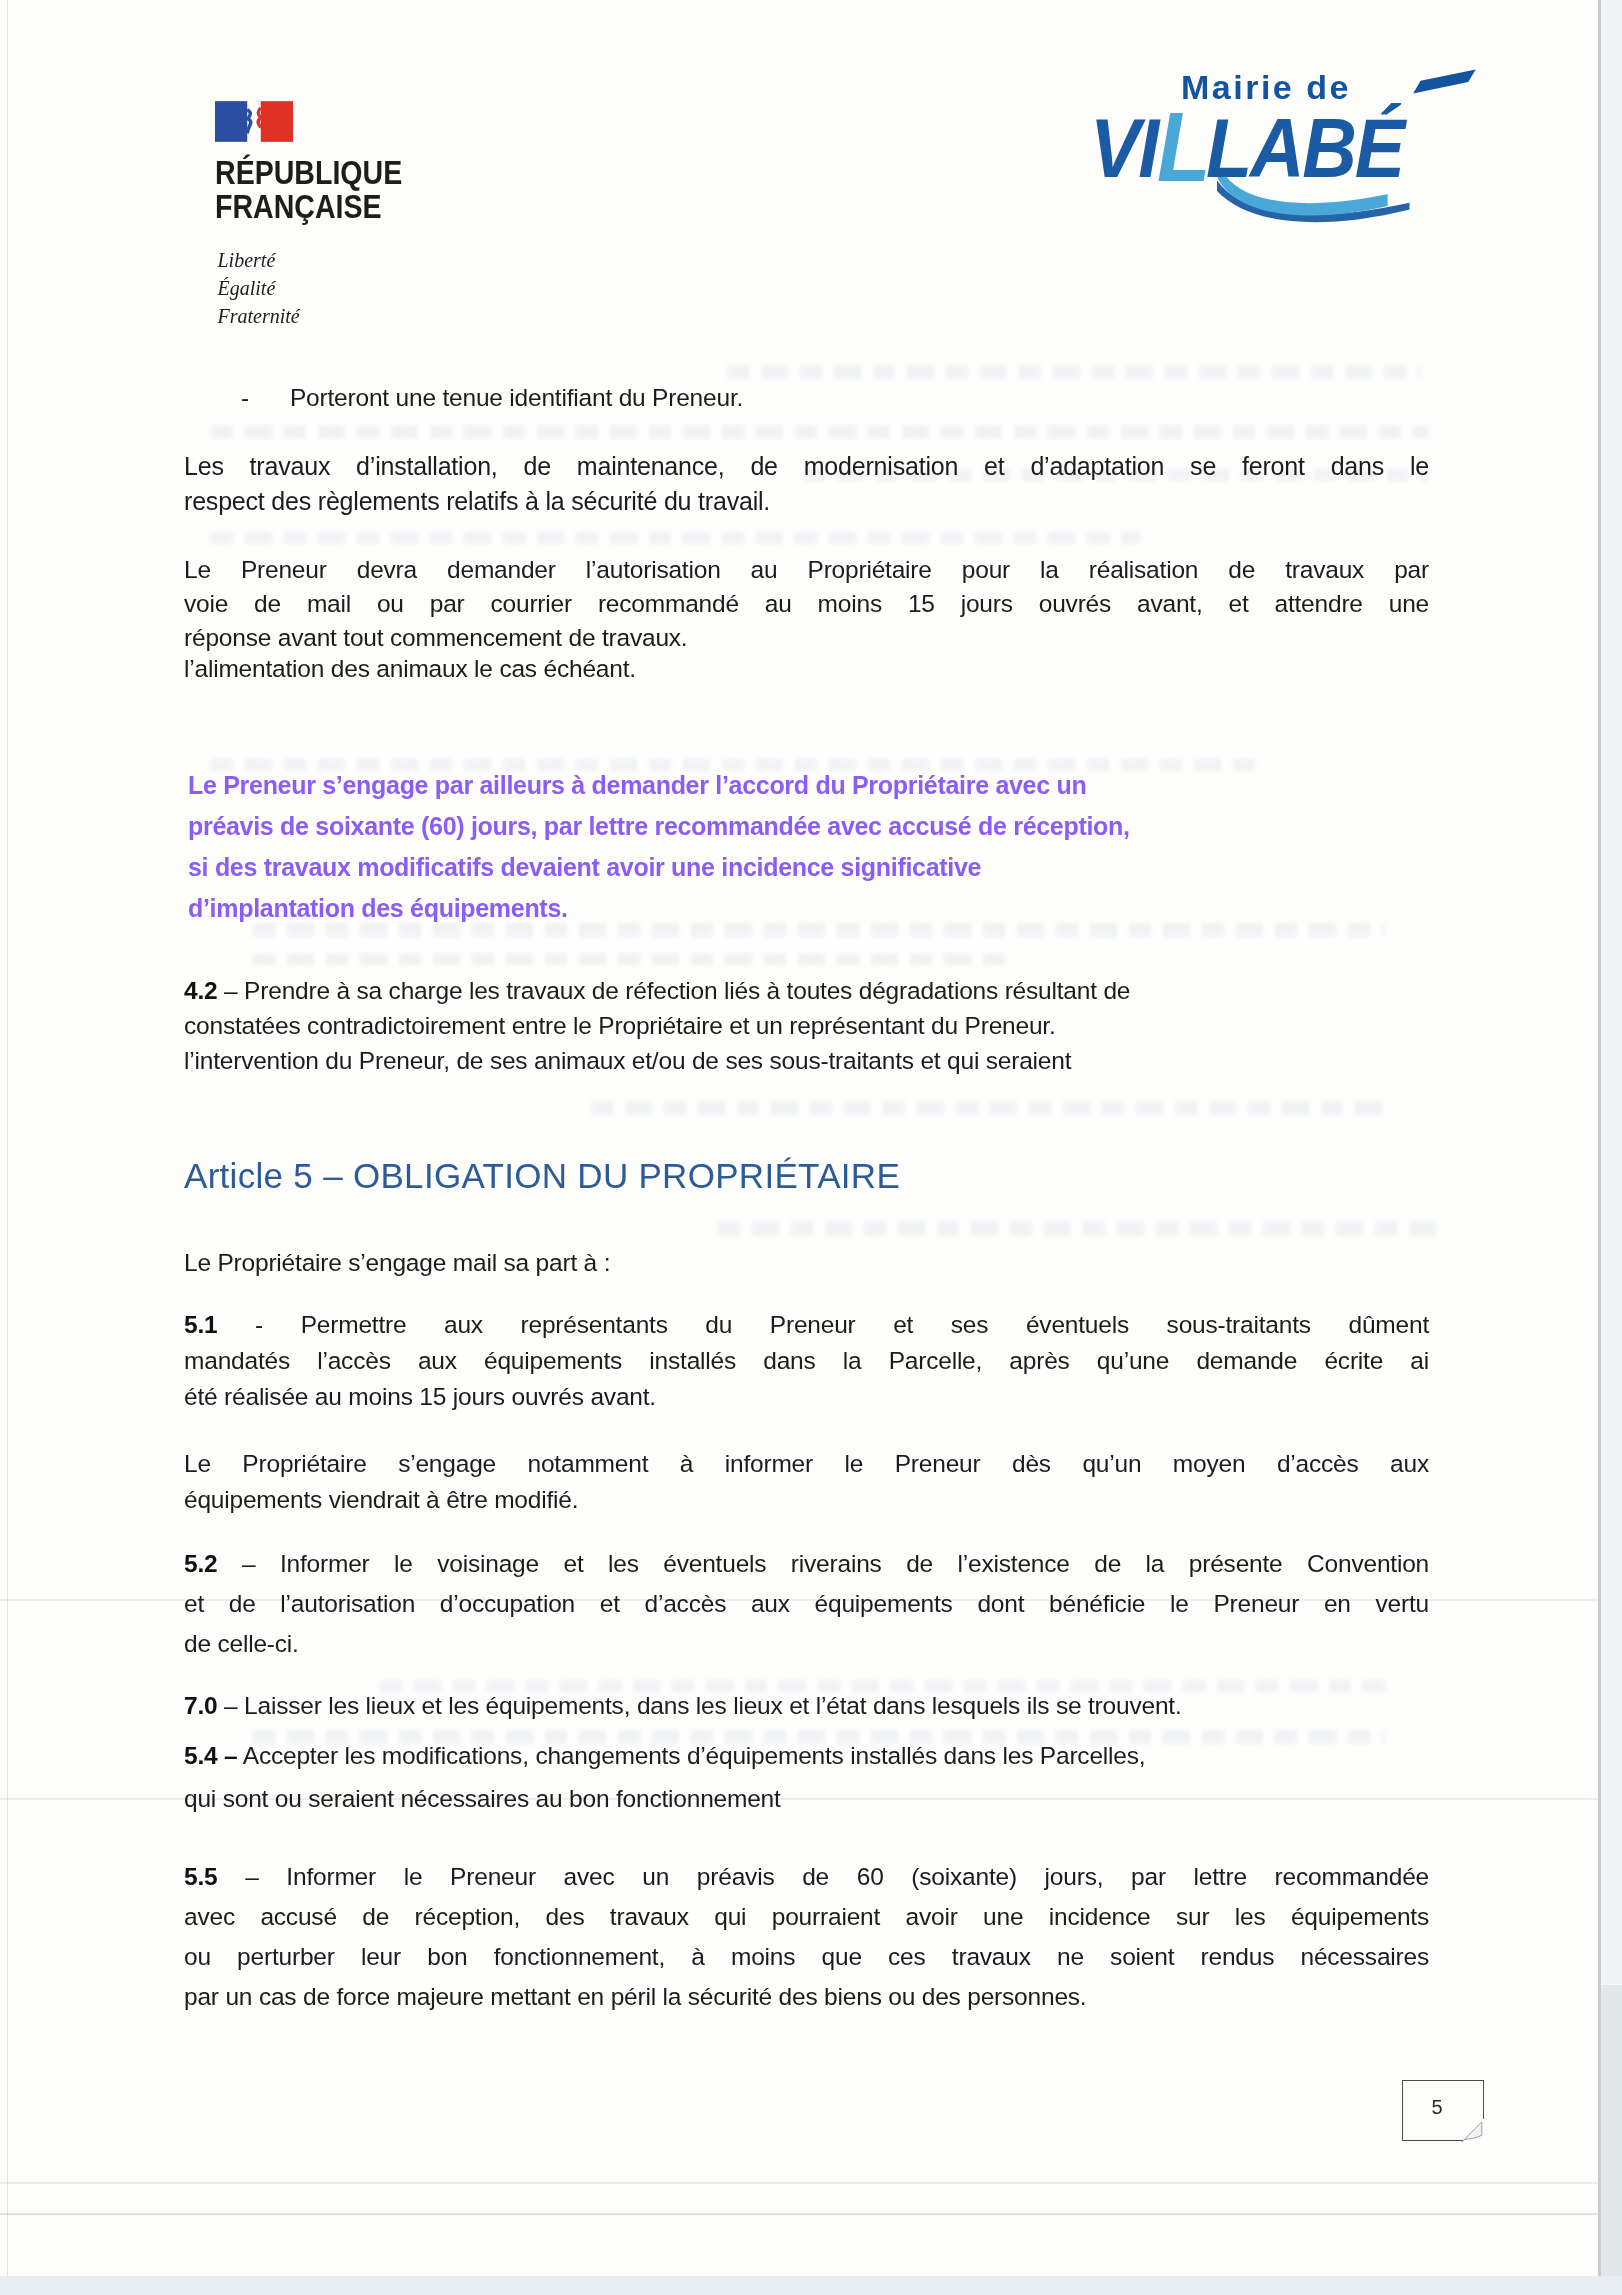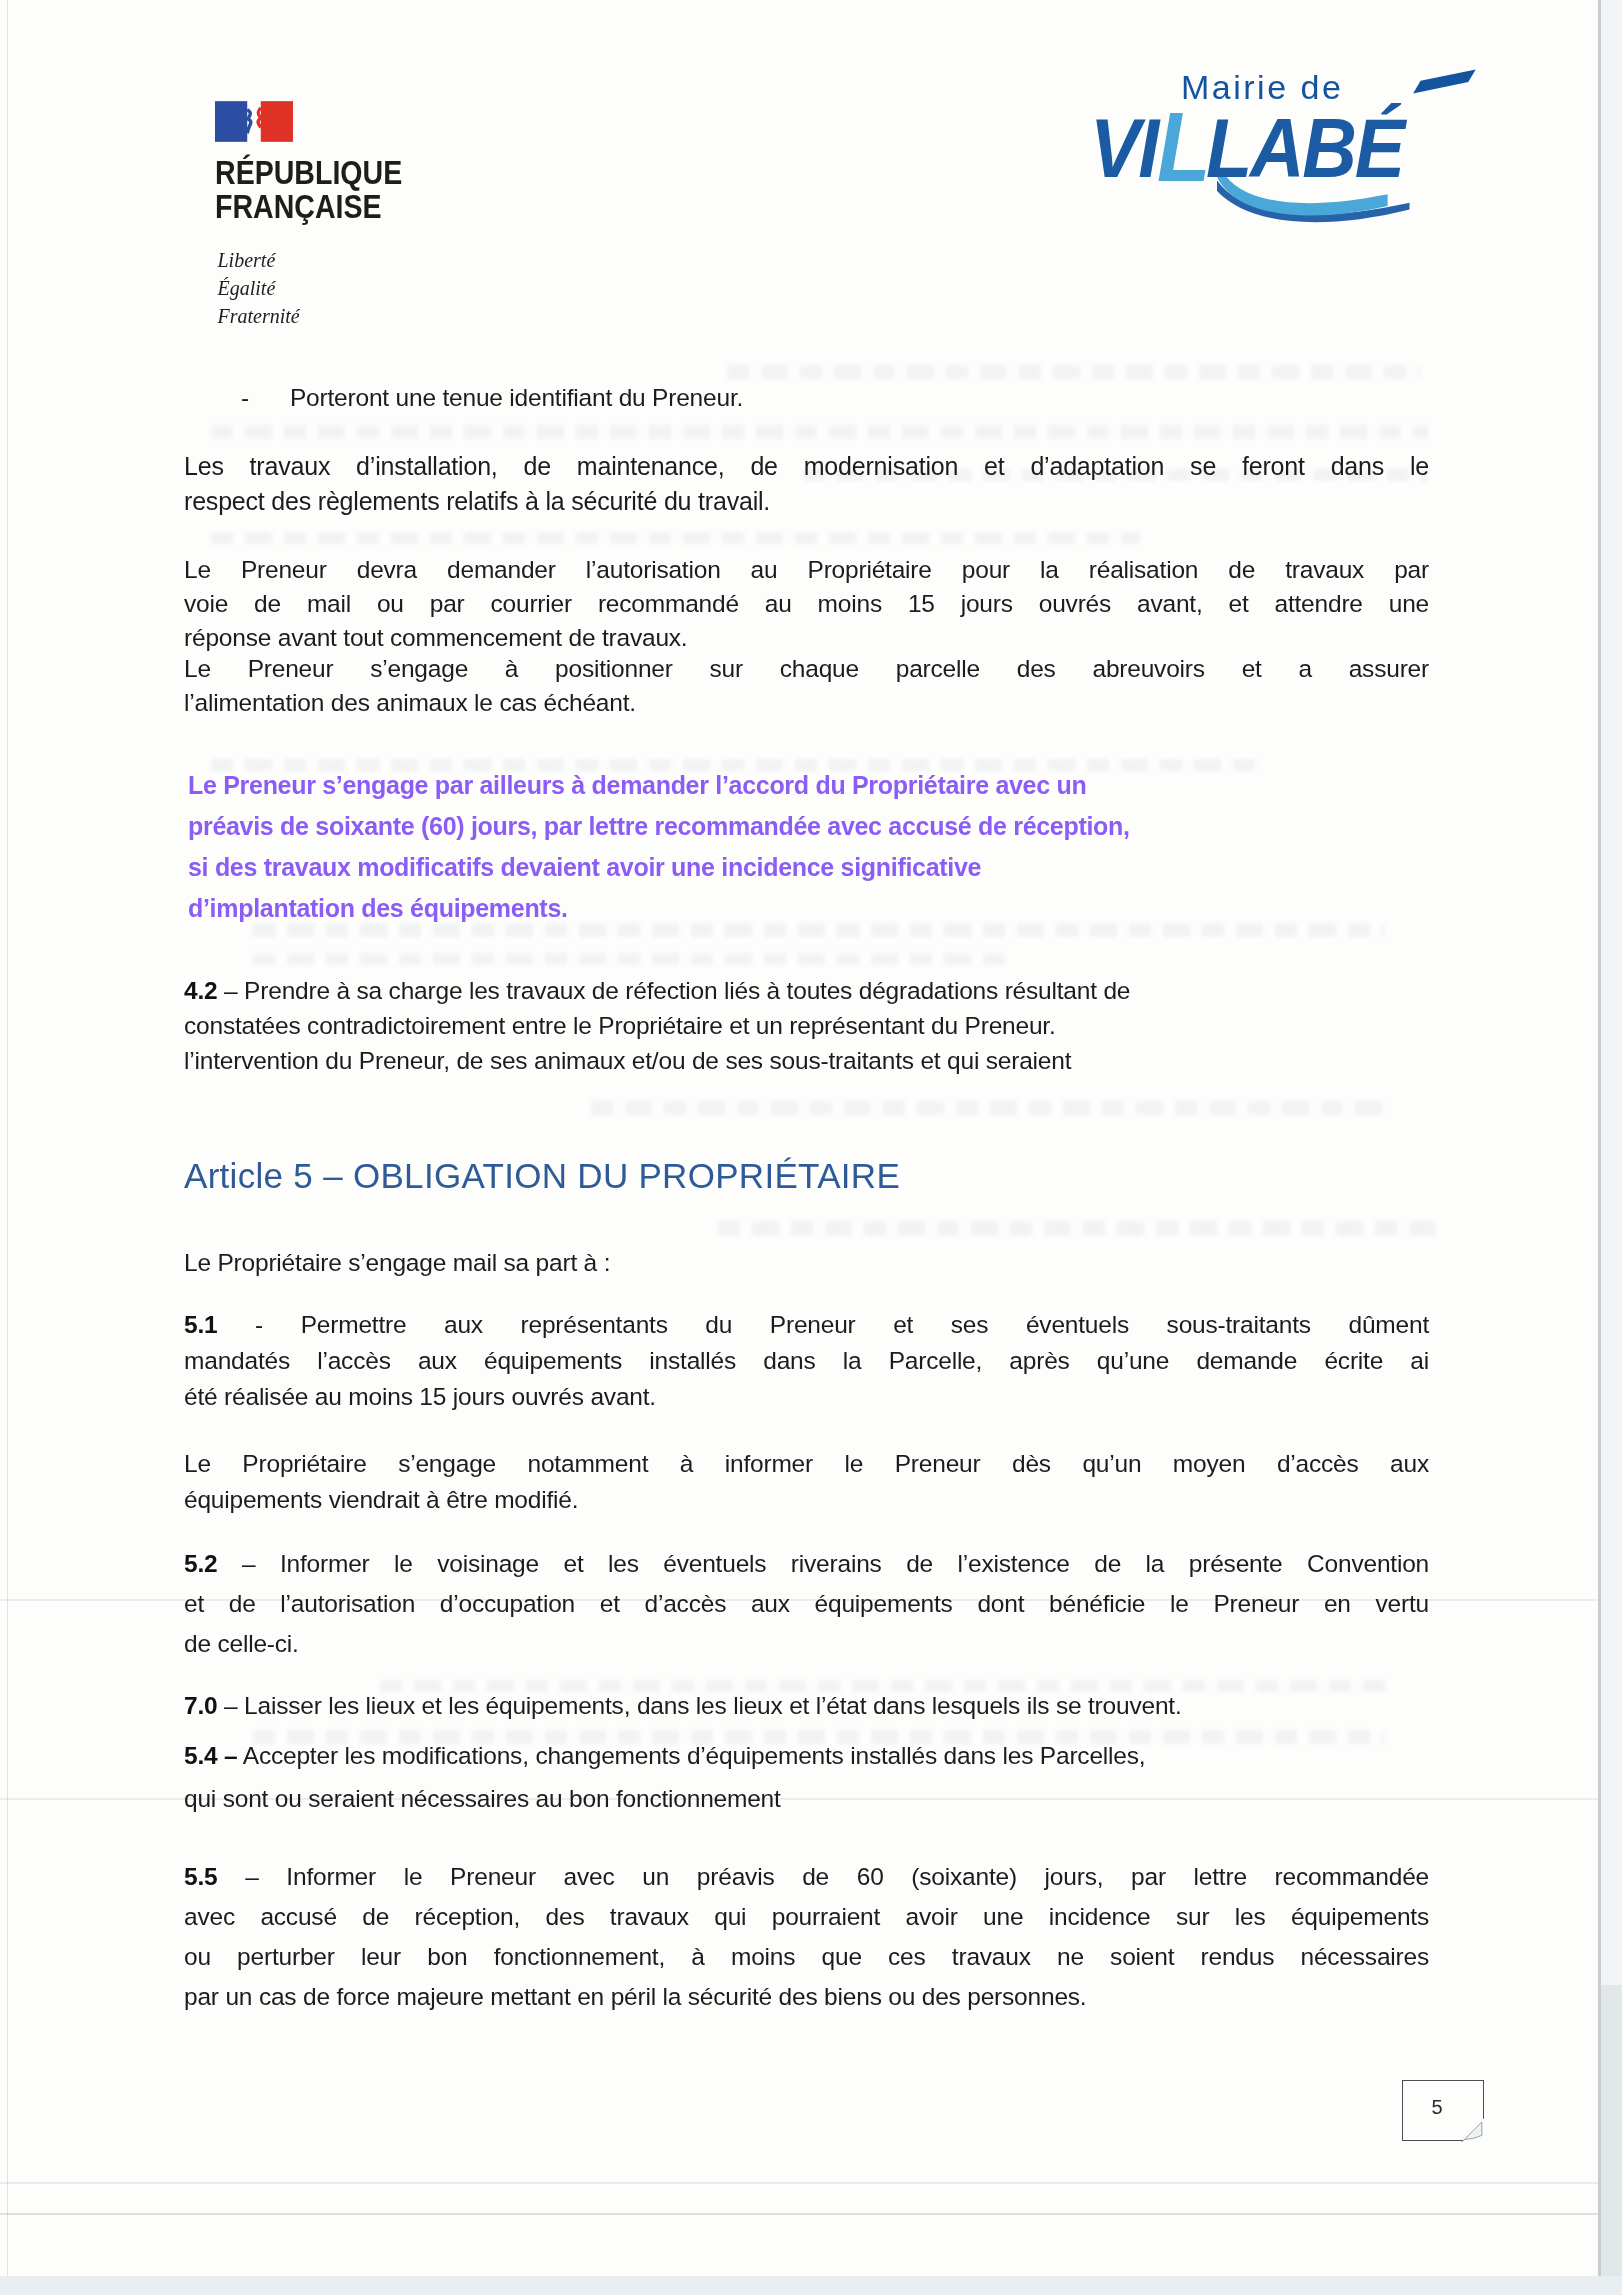--- a/index.html
+++ b/index.html
@@ -27,21 +27,21 @@
   }
   
   #rf-logo{position:absolute;left:215px;top:101px;width:270px;height:228px;}
   #rf-flag{position:absolute;left:0;top:0;}
   #rf-title{position:absolute;left:0;top:54px;font-weight:700;font-size:34px;line-height:34px;
     color:#1d1d1b;transform:scaleX(.84);transform-origin:left top;white-space:nowrap;}
   #rf-motto{position:absolute;left:2.5px;top:145px;font-family:"Liberation Serif","DejaVu Serif",serif;
     font-style:italic;font-size:20px;line-height:28px;color:#202020;}
   
   #villabe-logo{position:absolute;left:1090px;top:61px;width:406px;height:152px;}
-  #villabe-pretitle{position:absolute;left:91px;top:6.8px;font-size:34px;font-weight:400;
+  #villabe-pretitle{position:absolute;left:91px;top:6.8px;font-size:34px;font-weight:700;
     color:#14549f;letter-spacing:2.5px;white-space:nowrap;}
   #villabe-accent{position:absolute;left:331px;top:13.5px;width:47px;height:12.7px;background:#14549f;
     transform:skewX(-40deg) rotate(-14deg);}
   #villabe-swoosh{position:absolute;left:127px;top:108px;}
   #villabe-name{position:absolute;left:0;top:34px;font-size:84px;line-height:1;font-weight:700;
     font-style:italic;color:#1a5ba3;transform:scaleX(.9);transform-origin:left top;
     letter-spacing:-2.5px;white-space:nowrap;}
   #villabe-name .ll{color:#4aa8d8;font-size:1.16em;letter-spacing:-5px;position:relative;top:4.2px;}
   #villabe-name .l2{color:#1a5ba3;font-size:1em;letter-spacing:-2.5px;top:0;}
   
@@ -134,21 +134,20 @@
   <span class="nl">respect des règlements relatifs à la sécurité du travail.</span>
 </div>
 
 <div class="para" id="p-autorisation">
   <span class="jl">Le Preneur devra demander l’autorisation au Propriétaire pour la réalisation de travaux par</span>
   <span class="jl">voie de mail ou par courrier recommandé au moins 15 jours ouvrés avant, et attendre une</span>
   <span class="nl">réponse avant tout commencement de travaux.</span>
 </div>
 
 <div class="para" id="p-abreuvoirs">
-  <span class="jl">Le Preneur s’engage à positionner sur chaque parcelle des abreuvoirs et a assurer</span>
   <span class="nl">l’alimentation des animaux le cas échéant.</span>
 </div>
 
 <div class="para" id="p-bold">
   <span class="nl">Le Preneur s’engage par ailleurs à demander l’accord du Propriétaire avec un</span>
   <span class="nl">préavis de soixante (60) jours, par lettre recommandée avec accusé de réception,</span>
   <span class="nl">si des travaux modificatifs devaient avoir une incidence significative</span>
   <span class="nl">d’implantation des équipements.</span>
 </div>
 

